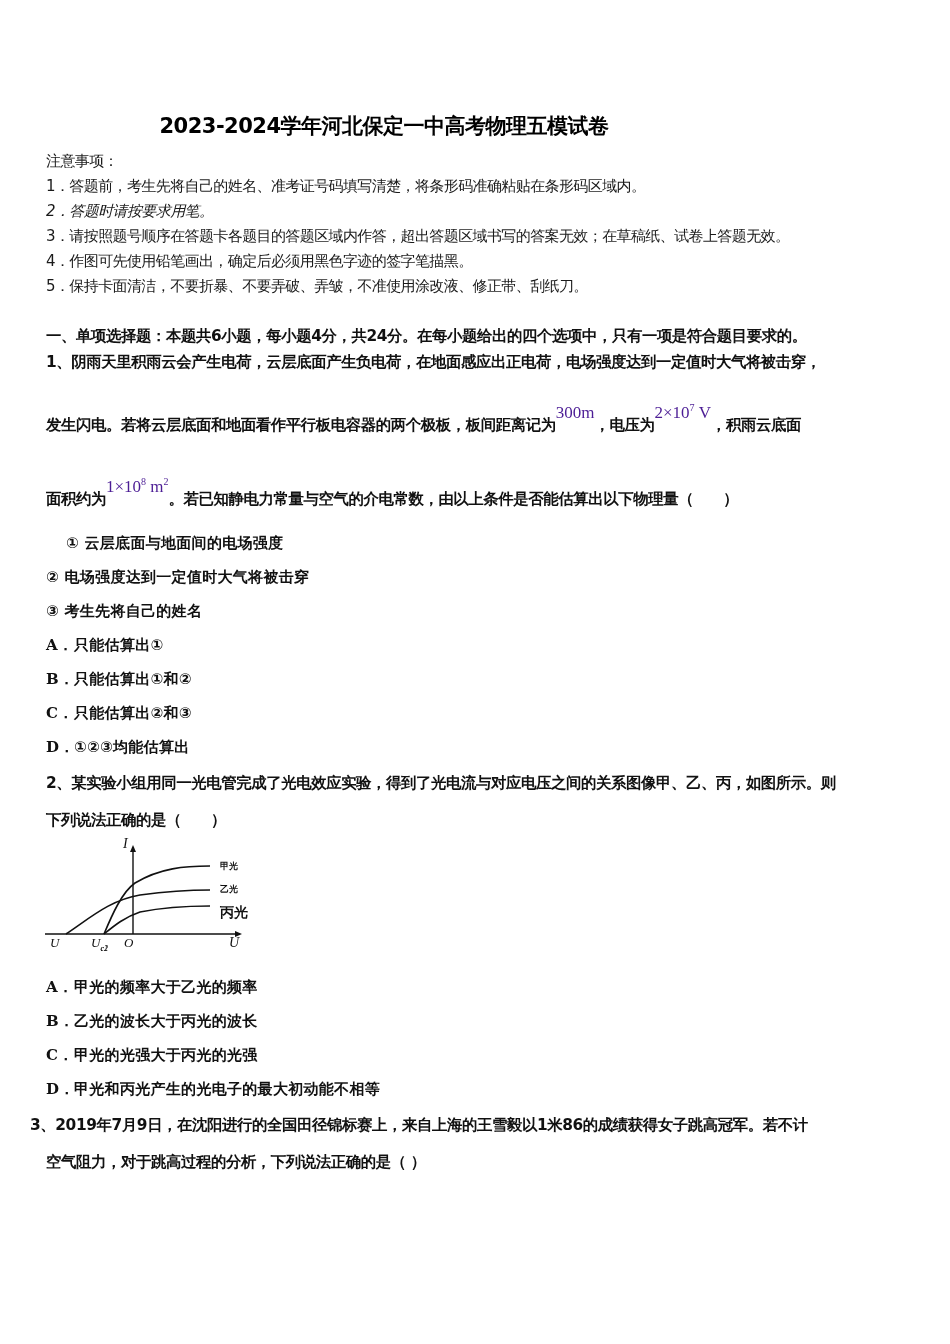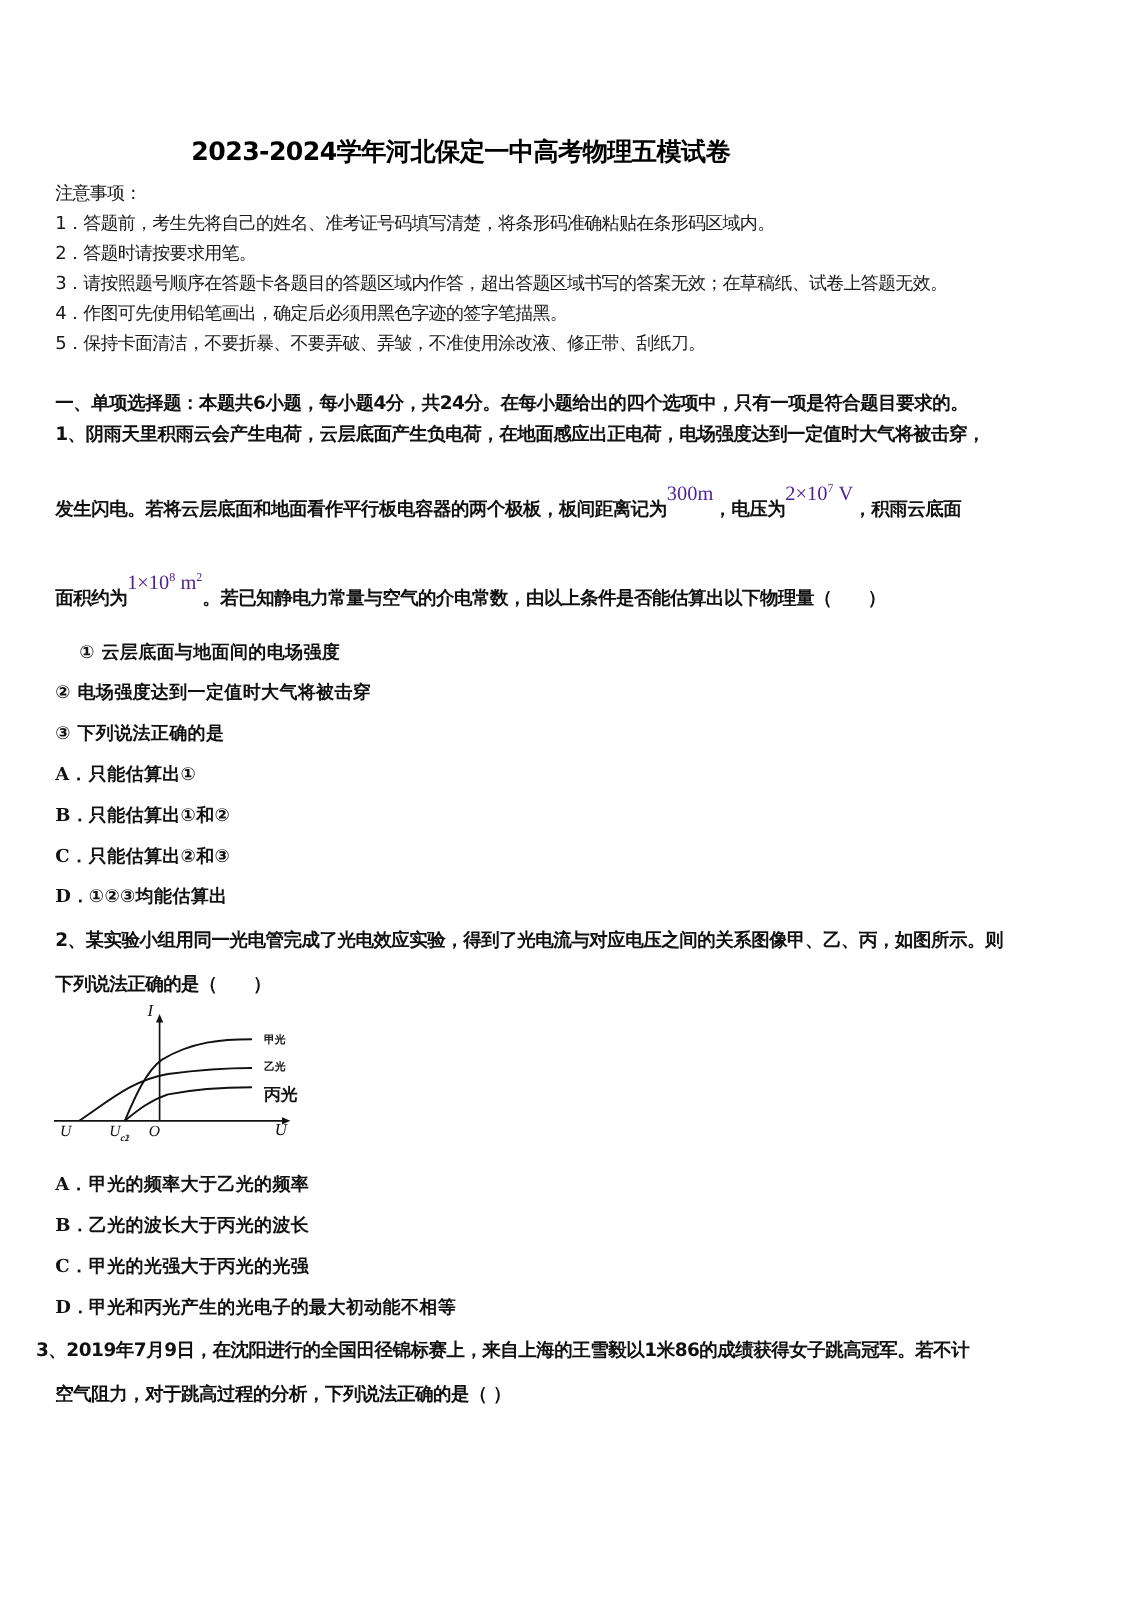--- a/index.html
+++ b/index.html
@@ -27,40 +27,40 @@
   .graph { left: 40px; top: 836px; width: 220px; height: 124px; }
   .graph svg { display: block; }
 </style>
 </head>
 <body>
 
 <div class="abs title">2023-2024学年河北保定一中高考物理五模试卷</div>
 
 <div class="abs cond" style="left:46px; top:152px;text-align:center;">注意事项：</div>
 <div class="abs cond" style="left:46px; top:177px;">1．答题前，考生先将自己的姓名、准考证号码填写清楚，将条形码准确粘贴在条形码区域内。</div>
-<div class="abs cond" style="left:46px; top:202px;">2．答题时请按要求用笔。</div>
+<div class="abs cond" style="left:46px; top:202px;font-style:italic;">2．答题时请按要求用笔。</div>
 <div class="abs cond" style="left:46px; top:227px;">3．请按照题号顺序在答题卡各题目的答题区域内作答，超出答题区域书写的答案无效；在草稿纸、试卷上答题无效。</div>
 <div class="abs cond" style="left:46px; top:252px;">4．作图可先使用铅笔画出，确定后必须用黑色字迹的签字笔描黑。</div>
 <div class="abs cond" style="left:46px; top:277px;">5．保持卡面清洁，不要折暴、不要弄破、弄皱，不准使用涂改液、修正带、刮纸刀。</div>
 
 <div class="abs q" style="left:46px; top:326px;">一、单项选择题：本题共6小题，每小题4分，共24分。在每小题给出的四个选项中，只有一项是符合题目要求的。</div>
 
 <div class="abs q" style="left:46px; top:352px;">1、阴雨天里积雨云会产生电荷，云层底面产生负电荷，在地面感应出正电荷，电场强度达到一定值时大气将被击穿，</div>
 
 <div class="abs q" style="left:46px; top:414px;">
   <span>发生闪电。若将云层底面和地面看作平行板电容器的两个极板，板间距离记为</span><span class="math">300m</span><span>，电压为</span><span class="math"><span>2×10</span><sup>7</sup><span> V</span></span><span>，积雨云底面</span>
 </div>
 
 <div class="abs q" style="left:46px; top:488px;">
   <span>面积约为</span><span class="math"><span>1×10</span><sup>8</sup><span> m</span><sup>2</sup></span><span>。若已知静电力常量与空气的介电常数，由以上条件是否能估算出以下物理量（　　）</span>
 </div>
 
 <div class="abs opt" style="left:46px; top:534px;margin-left:20px;">① 云层底面与地面间的电场强度</div>
 <div class="abs opt" style="left:46px; top:568px;">② 电场强度达到一定值时大气将被击穿</div>
-<div class="abs opt" style="left:46px; top:602px;">③ 下列说法正确的是</div>
+<div class="abs opt" style="left:46px; top:602px;">③ 考生先将自己的姓名</div>
 
 <div class="abs opt" style="left:46px; top:636px;"><span class="letter">A．</span><span>只能估算出①</span></div>
 <div class="abs opt" style="left:46px; top:670px;"><span class="letter">B．</span><span>只能估算出①和②</span></div>
 <div class="abs opt" style="left:46px; top:704px;"><span class="letter">C．</span><span>只能估算出②和③</span></div>
 <div class="abs opt" style="left:46px; top:738px;"><span class="letter">D．</span><span>①②③均能估算出</span></div>
 
 <div class="abs q" style="left:46px; top:773px;">2、某实验小组用同一光电管完成了光电效应实验，得到了光电流与对应电压之间的关系图像甲、乙、丙，如图所示。则</div>
 <div class="abs q" style="left:46px; top:810px;">下列说法正确的是（　　）</div>
 
 <div class="abs graph">

